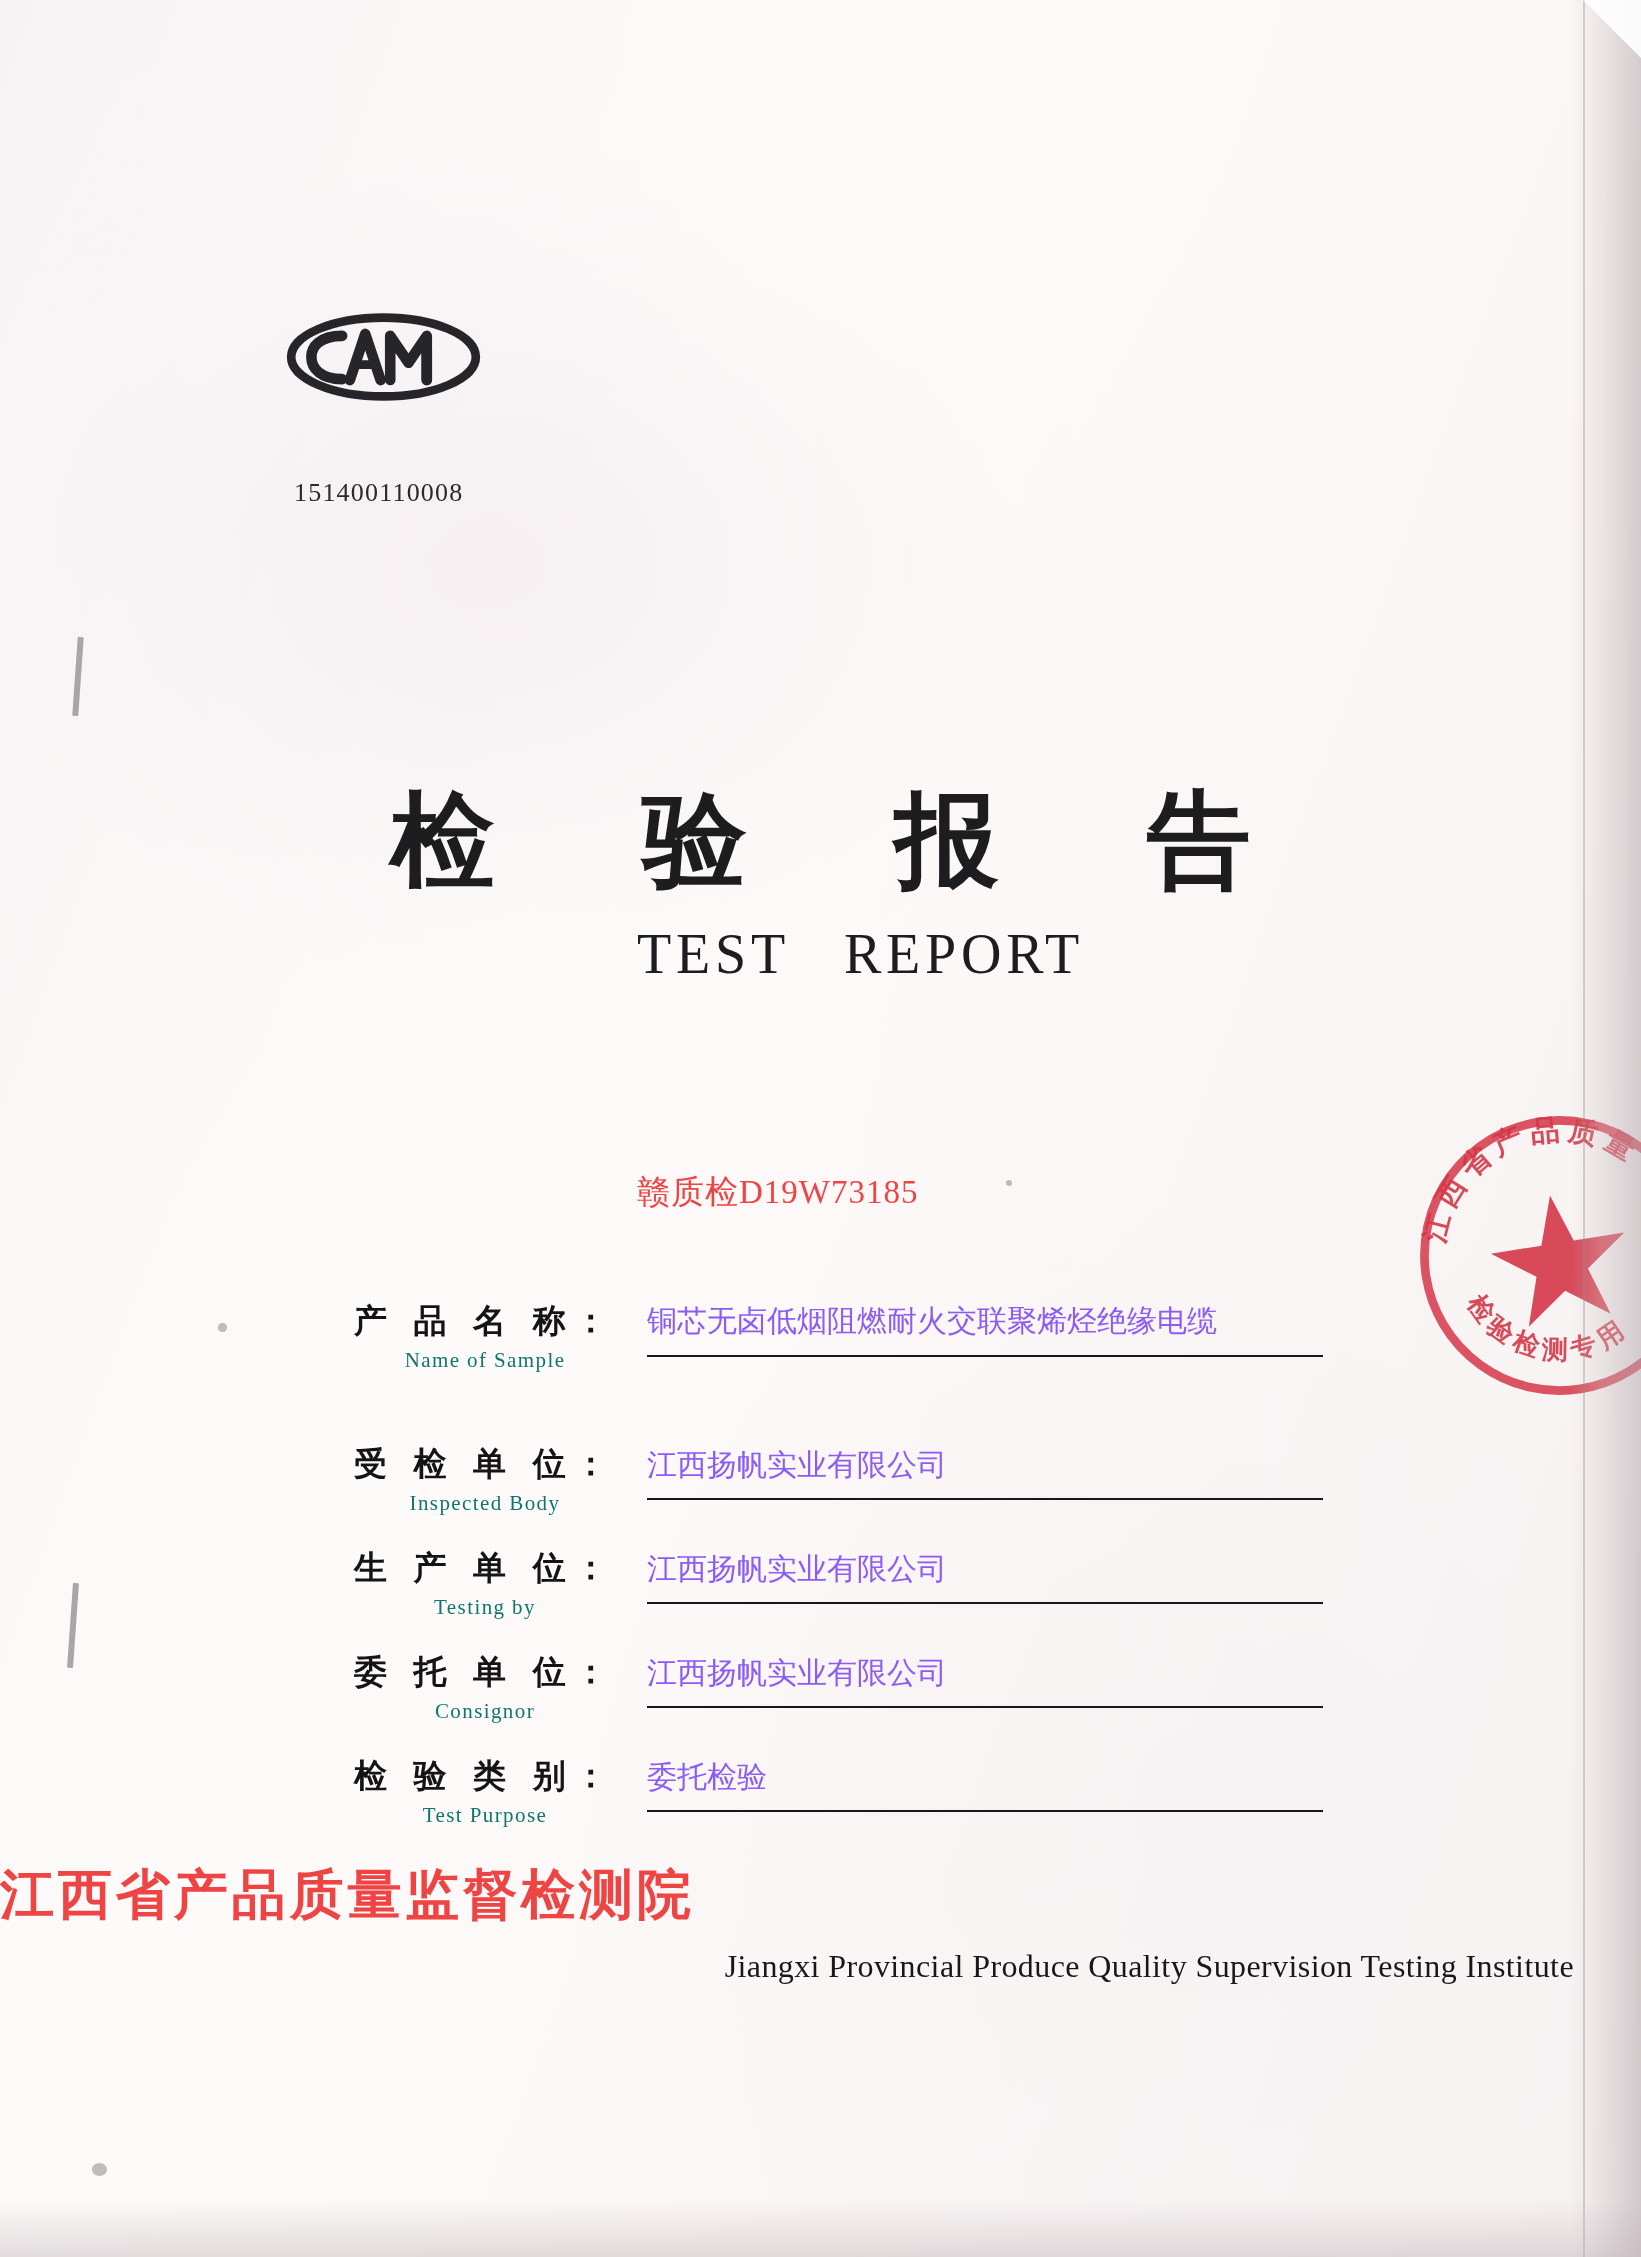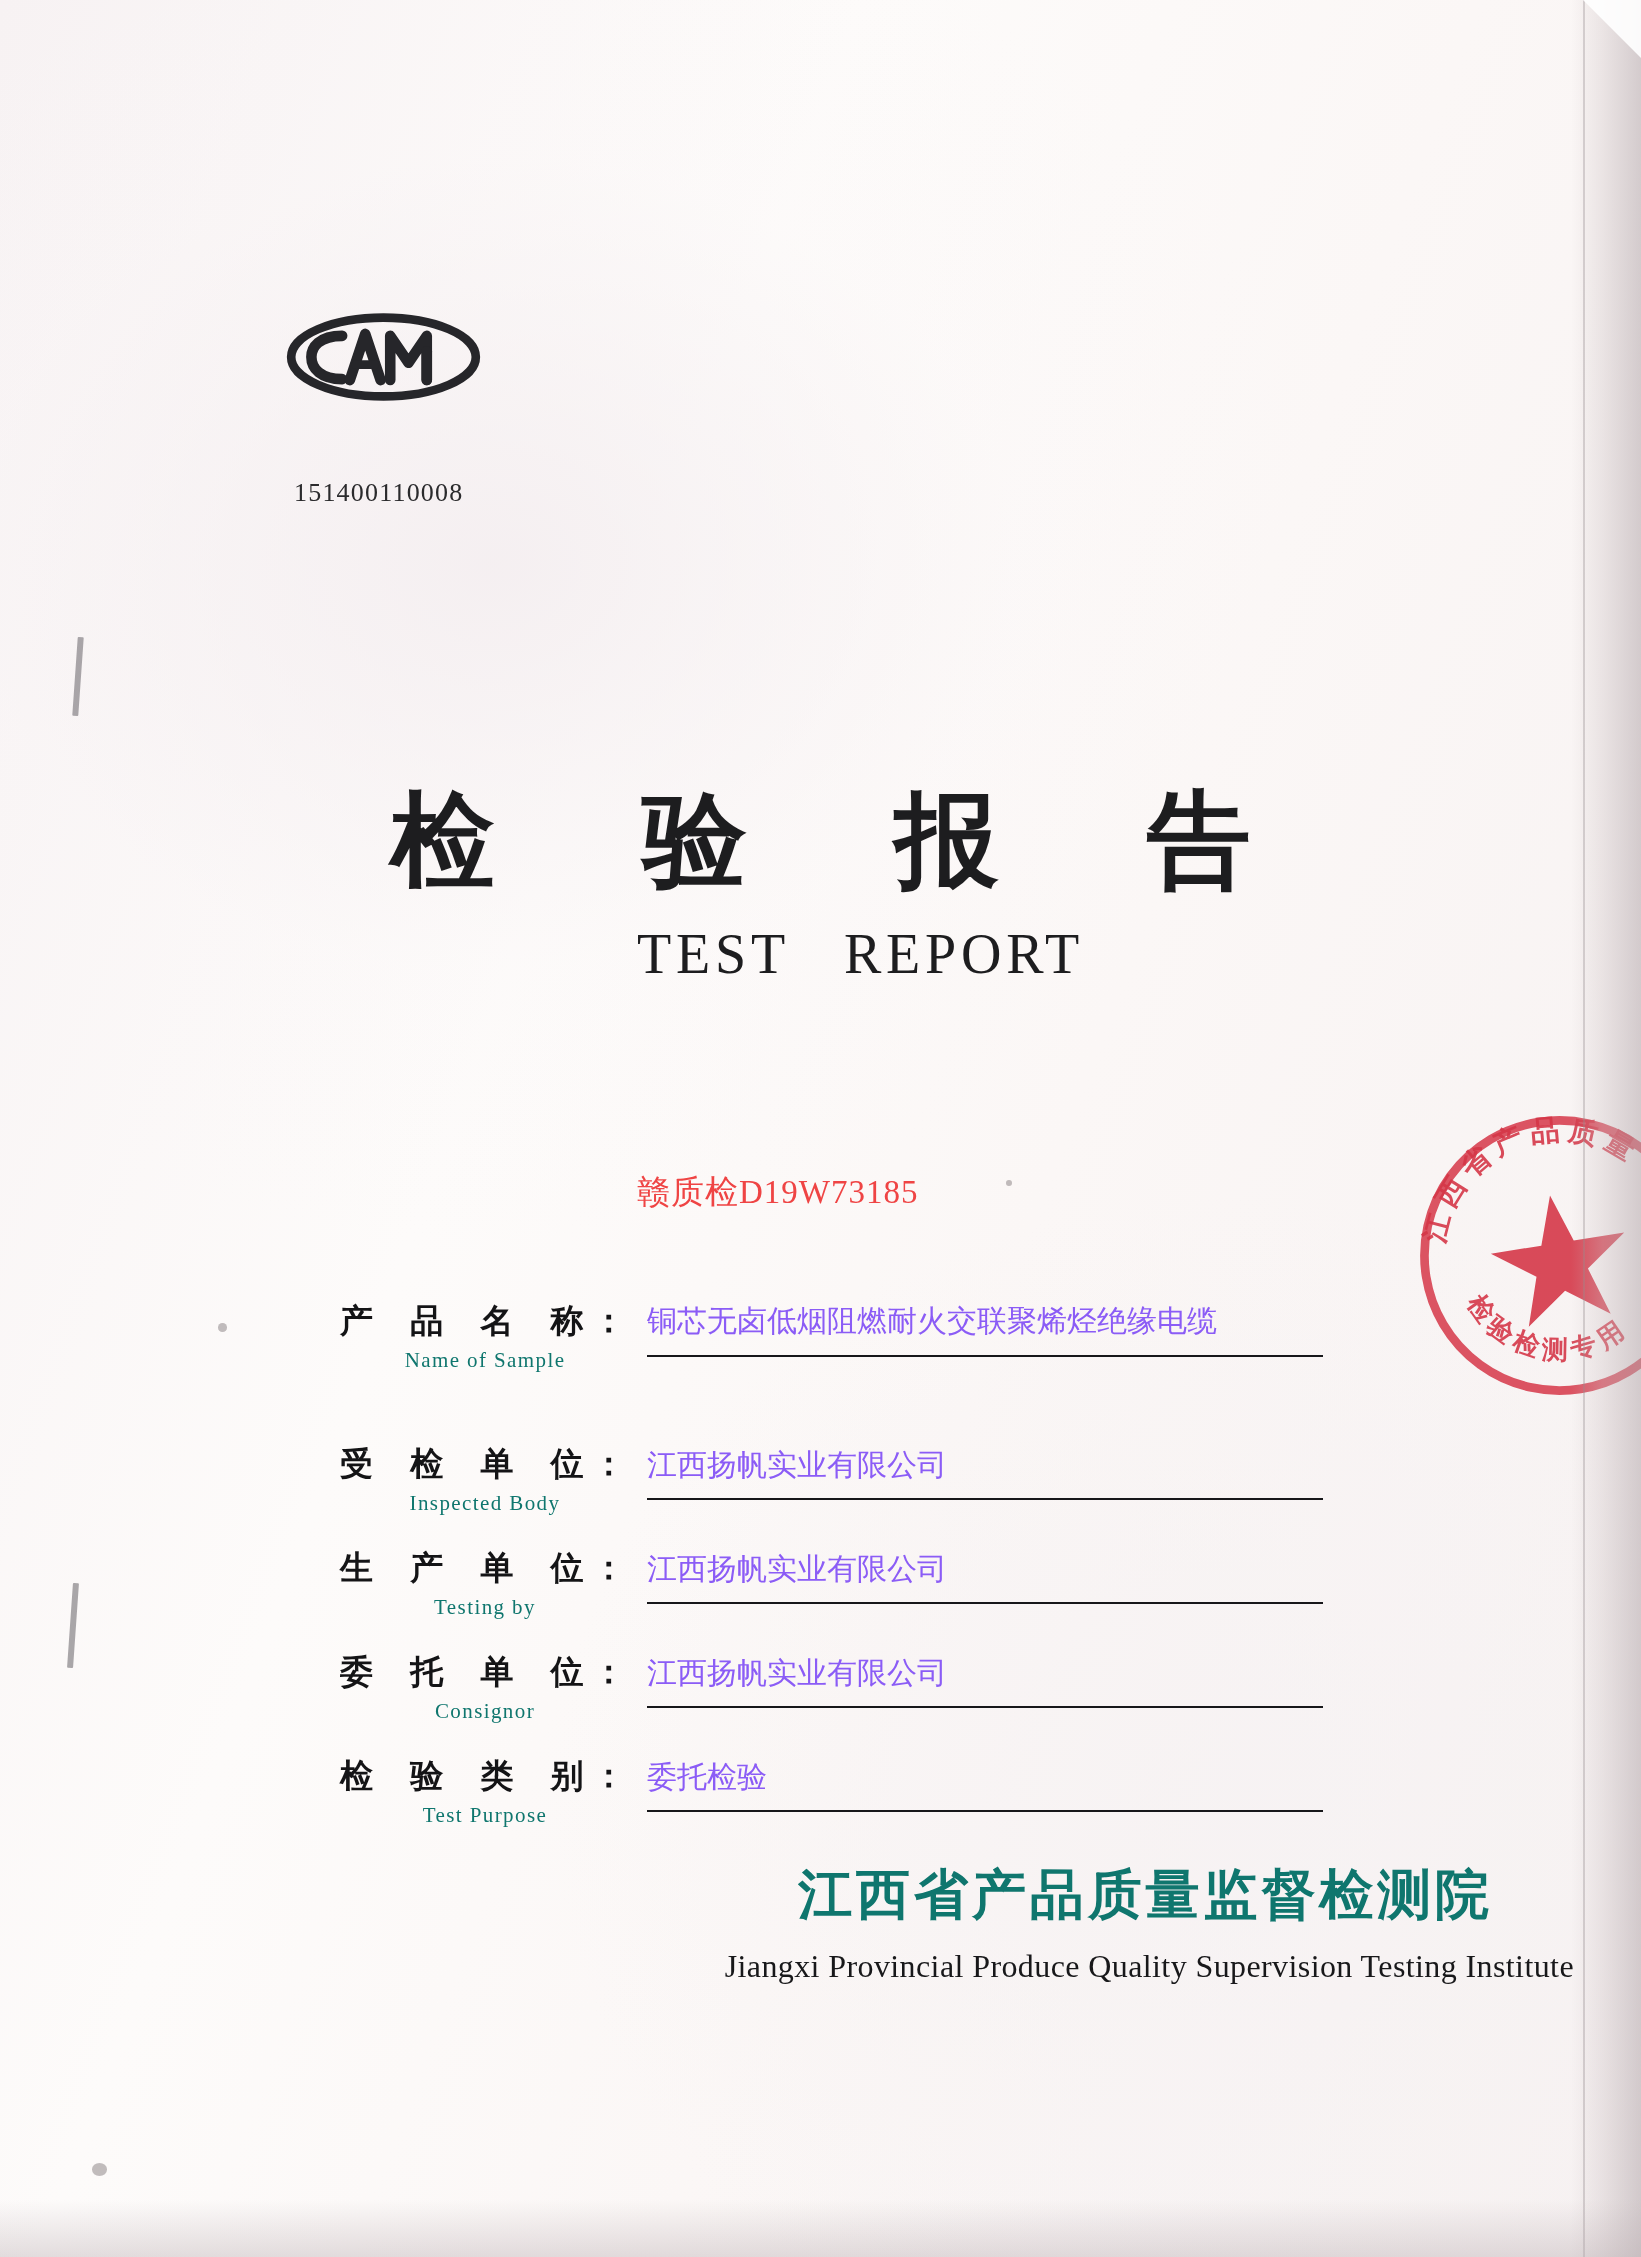--- a/index.html
+++ b/index.html
@@ -139,21 +139,21 @@
     min-height: 104px;
   }
   .field-label {
     position: absolute;
     left: 0;
     top: 0;
     width: 290px;
     text-align: center;
   }
   .label-cn {
-    font-family: Liberation Mono, monospace;
+    font-family: Liberation Sans, sans-serif;
     font-weight: bold;
     font-size: 33px;
     letter-spacing: 8.7px;
     color: #141416;
     white-space: nowrap;
   }
   .label-en {
     font-family: "Liberation Serif", serif;
     font-size: 21px;
     letter-spacing: 1.4px;
@@ -177,26 +177,26 @@
     line-height: 48px;
   }
   .row-0 { height: 143px; }
   .row-1, .row-2, .row-3, .row-4 { height: 100px; }
 
   
   .inst-cn {
     position: absolute;
     left: 0; top: 1859px;
     width: 1493px;
-    text-align: right;
+    text-align: left;
     font-family: "DejaVu Sans", sans-serif;
     font-weight: bold;
     font-size: 54px;
     letter-spacing: 3.9px;
-    color: #0f766e;
+    color: #ef4444;
   }
   .inst-en {
     position: absolute;
     left: 0; top: 1948px;
     width: 1574px;
     text-align: right;
     font-family: "Liberation Serif", serif;
     font-size: 32px;
     letter-spacing: 0.4px;
     color: #18181a;

